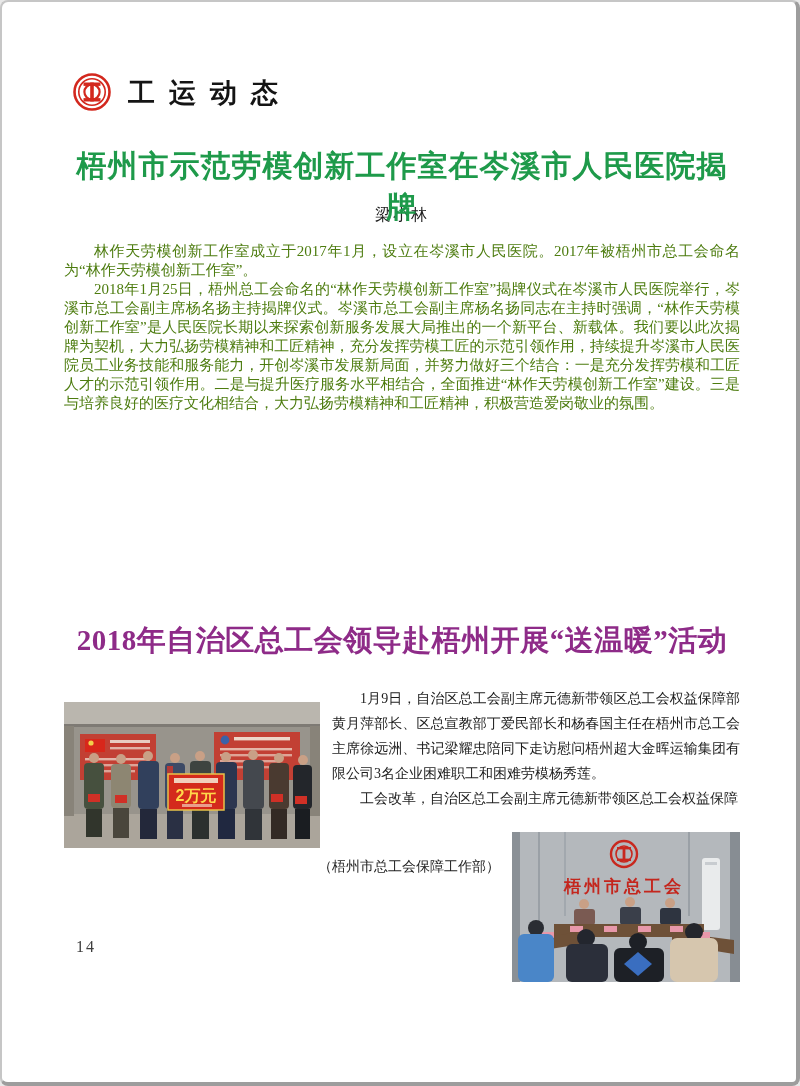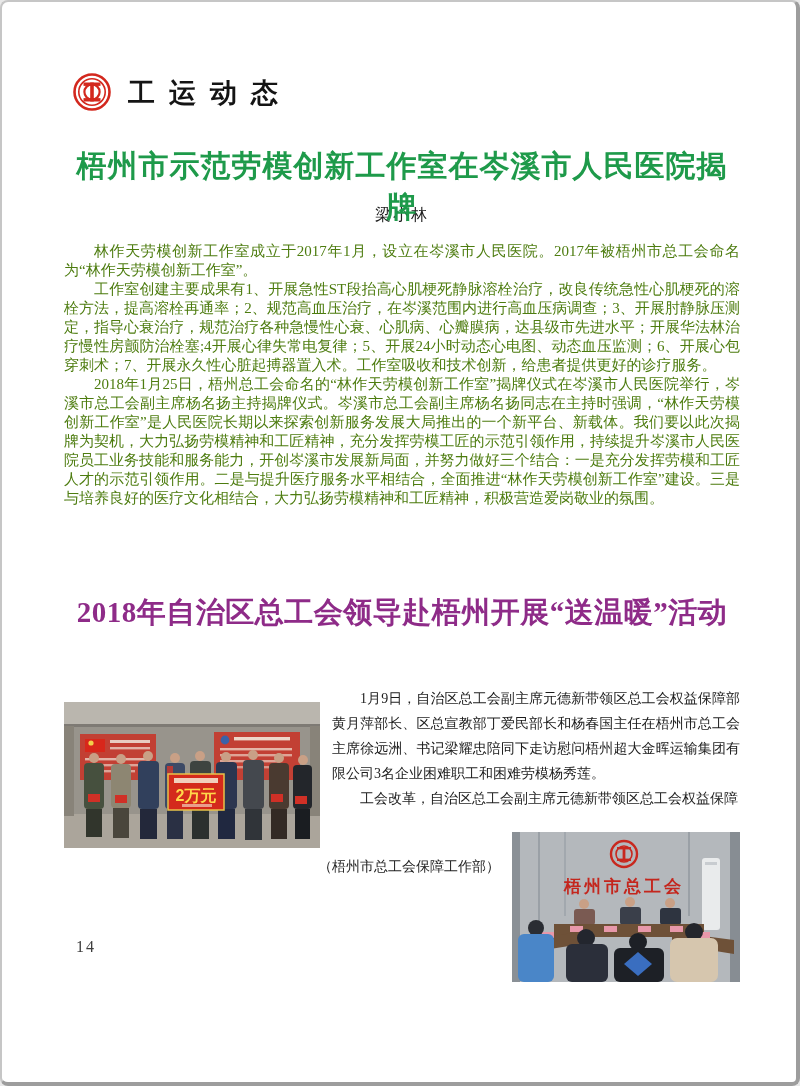--- a/index.html
+++ b/index.html
@@ -18,21 +18,21 @@
   }
   .section { position:absolute; left:62px; width:676px; }
   .a1-title {
     top:144px; text-align:center; font-size:30px; font-weight:bold;
     color:#1e9a4a; letter-spacing:1px; font-family:"Liberation Serif", serif;
   }
   .a1-author { top:203px; text-align:center; font-size:16px; color:#222; letter-spacing:2px; }
   .a1-body { top:240px; font-size:15px; line-height:19px; text-align:justify; color:#4d7c0f; }
   .a1-body p { text-indent:2em; }
   .a2-title {
-    top:591px; text-align:center; font-size:29px; font-weight:bold;
+    top:619px; text-align:center; font-size:29px; font-weight:bold;
     color:#8e2b88; letter-spacing:0.5px; font-family:"Liberation Serif", serif;
   }
   .a2-body { top:684px; font-size:14px; line-height:25px; text-align:justify; color:#1c1c1c; }
   .a2-body p { text-indent:2em;padding-left:18px; }
   .a2-body::after { content:""; display:block; clear:both; }
   .photo1 { float:left; width:256px; height:146px; margin:16px 12px 6px 0; }
   .photo2 { float:right; width:228px; height:150px; margin:21px 0 6px 12px; }
   .photo1 svg, .photo2 svg { display:block; width:100%; height:100%; }
   .attribution { float:right; }
   .page-number { position:absolute; top:936px; left:74px; font-size:16px; color:#3d3d3d; letter-spacing:2px; }
@@ -53,21 +53,20 @@
         <rect x="11.5" y="26.1" width="17" height="3.4" fill="#d3281e"></rect>
       </svg>
     </span>
     <span class="masthead-title">工运动态</span>
   </div>
 
   <div class="section a1-author">梁小林</div>
   <div class="section a1-title">梧州市示范劳模创新工作室在岑溪市人民医院揭牌</div>
   <div class="section a1-body">
     <p>林作天劳模创新工作室成立于2017年1月，设立在岑溪市人民医院。2017年被梧州市总工会命名为“林作天劳模创新工作室”。</p>
-    <p>工作室创建主要成果有1、开展急性ST段抬高心肌梗死静脉溶栓治疗，改良传统急性心肌梗死的溶栓方法，提高溶栓再通率；2、规范高血压治疗，在岑溪范围内进行高血压病调查；3、开展肘静脉压测定，指导心衰治疗，规范治疗各种急慢性心衰、心肌病、心瓣膜病，达县级市先进水平；开展华法林治疗慢性房颤防治栓塞;4开展心律失常电复律；5、开展24小时动态心电图、动态血压监测；6、开展心包穿刺术；7、开展永久性心脏起搏器置入术。工作室吸收和技术创新，给患者提供更好的诊疗服务。</p>
     <p>2018年1月25日，梧州总工会命名的“林作天劳模创新工作室”揭牌仪式在岑溪市人民医院举行，岑溪市总工会副主席杨名扬主持揭牌仪式。岑溪市总工会副主席杨名扬同志在主持时强调，“林作天劳模创新工作室”是人民医院长期以来探索创新服务发展大局推出的一个新平台、新载体。我们要以此次揭牌为契机，大力弘扬劳模精神和工匠精神，充分发挥劳模工匠的示范引领作用，持续提升岑溪市人民医院员工业务技能和服务能力，开创岑溪市发展新局面，并努力做好三个结合：一是充分发挥劳模和工匠人才的示范引领作用。二是与提升医疗服务水平相结合，全面推进“林作天劳模创新工作室”建设。三是与培养良好的医疗文化相结合，大力弘扬劳模精神和工匠精神，积极营造爱岗敬业的氛围。</p>
   </div>
 
   <div class="section a2-title">2018年自治区总工会领导赴梧州开展“送温暖”活动</div>
 
   <div class="section a2-body">
 
     <span class="photo1">
       <svg viewBox="0 0 256 146" preserveAspectRatio="none">
         <rect width="256" height="146" fill="#98948c"></rect>

